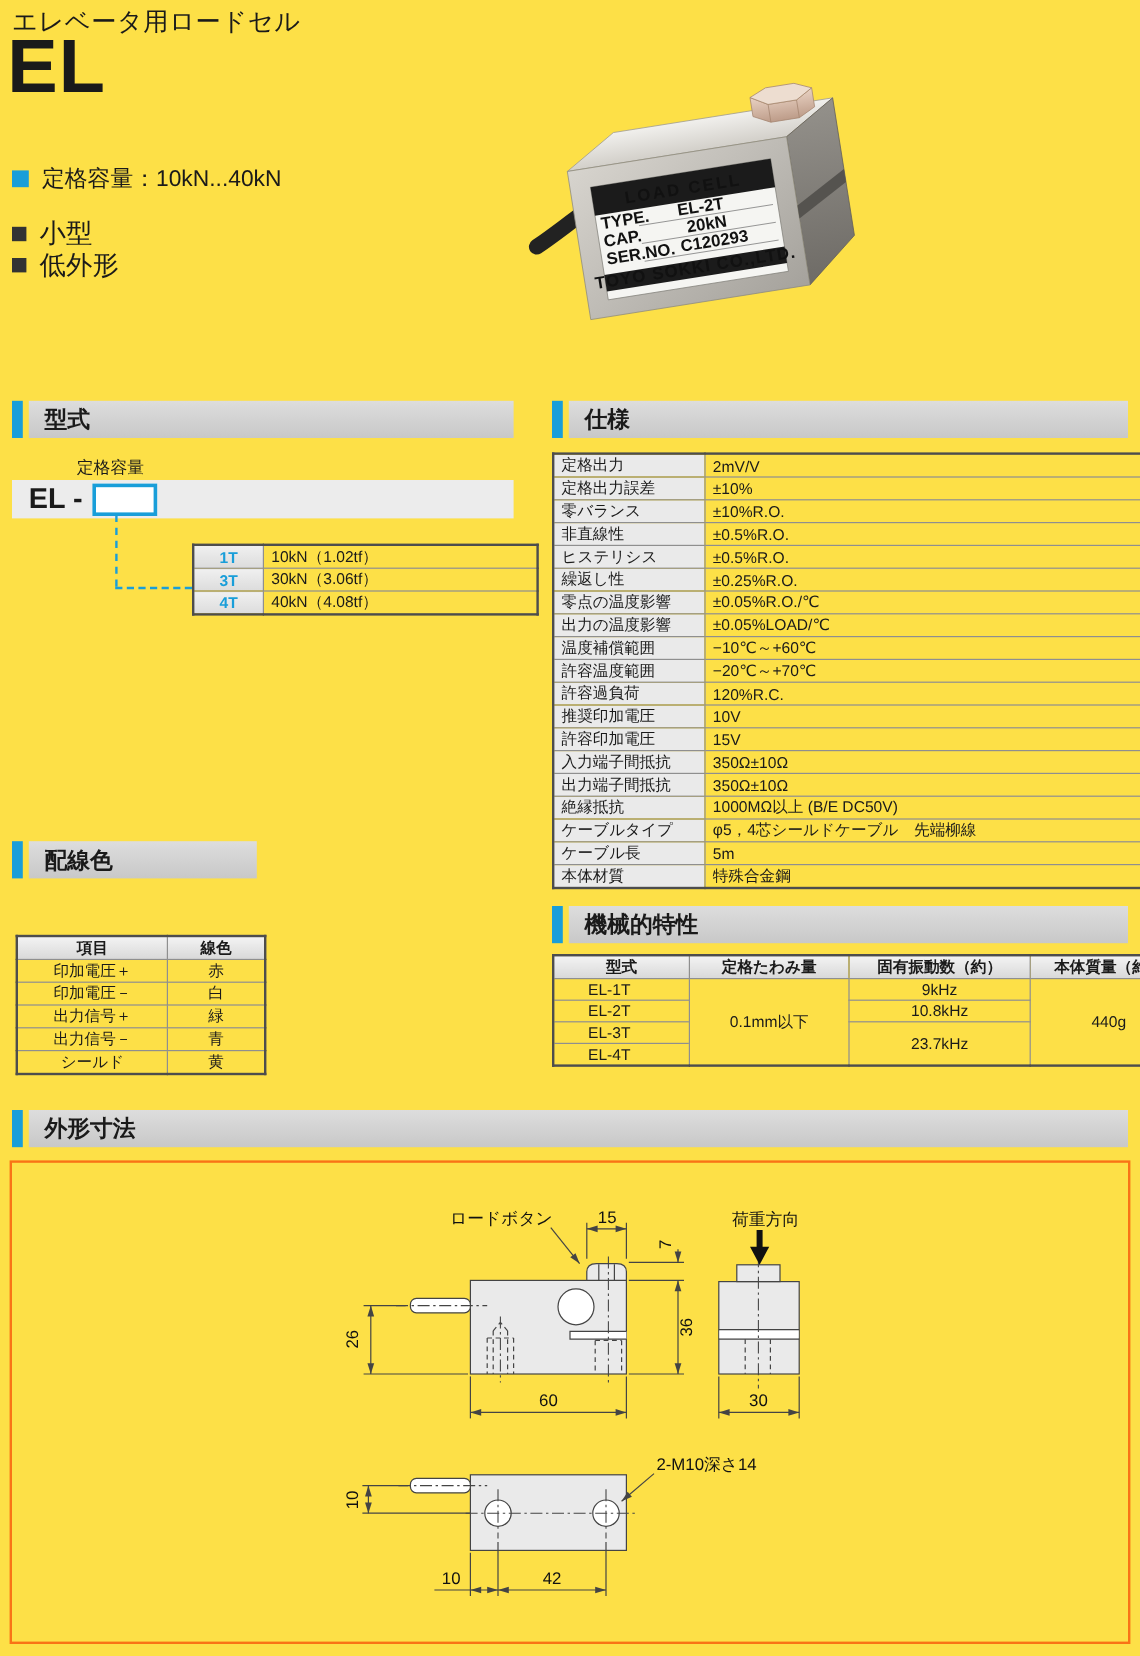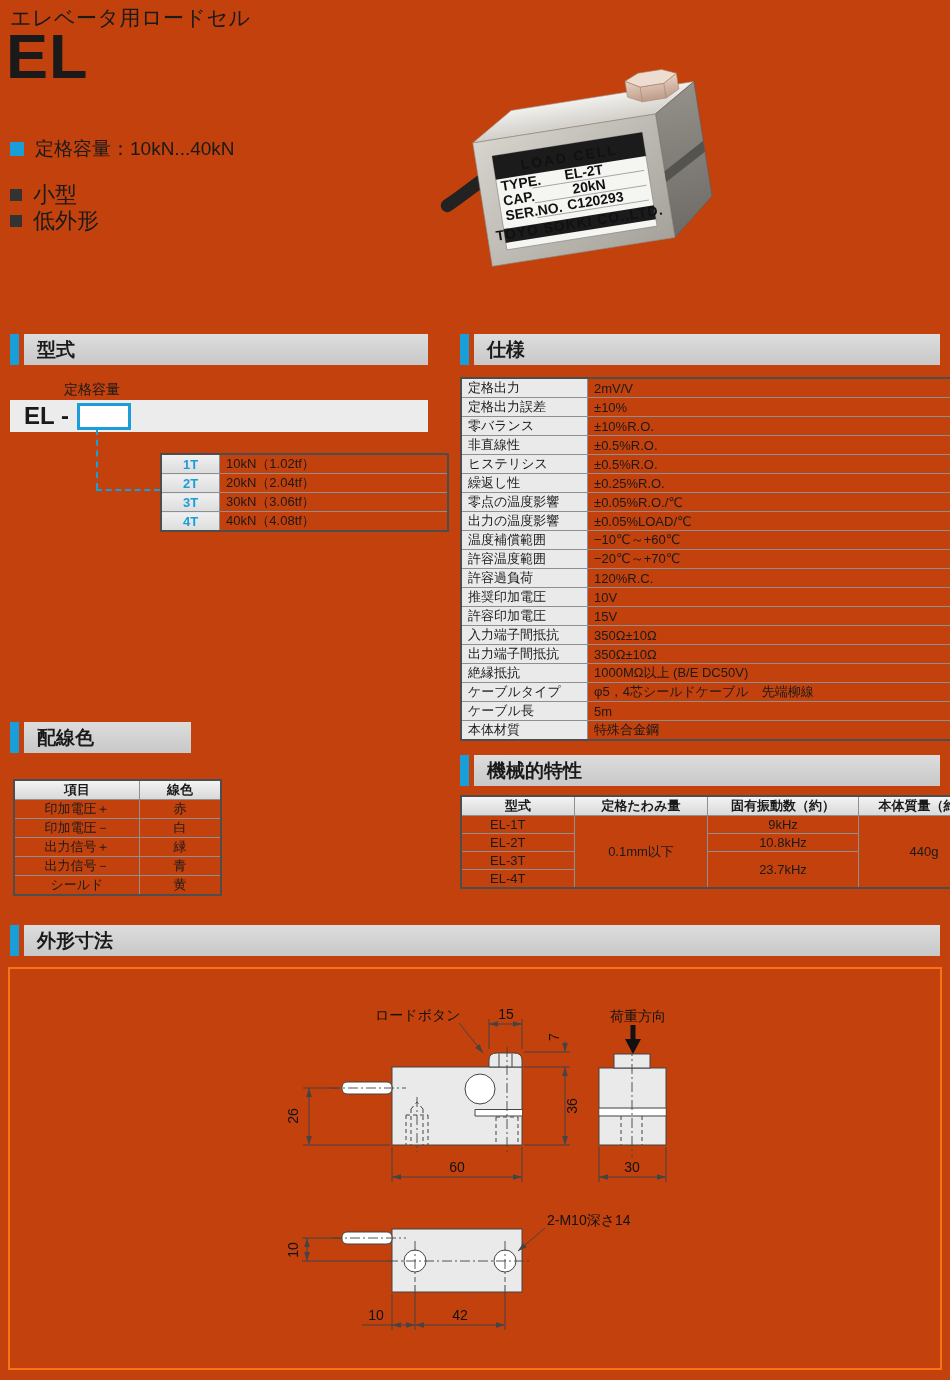--- a/index.html
+++ b/index.html
@@ -1,16 +1,16 @@
 <!DOCTYPE html>
 <html><head>
 <meta charset="utf-8">
 <style>
   html,body{margin:0;padding:0;background:#fff;}
-  .page{position:relative;width:950px;height:1380px;background:#c2410c;
+  .page{position:relative;width:950px;height:1380px;background:#fde047;
         font-family:"Liberation Sans","DejaVu Sans",sans-serif;color:#1a1a1a;overflow:hidden;}
   .abs{position:absolute;}
   .subtitle{left:10px;top:4px;font-size:21px;letter-spacing:.5px;}
   .model-name{left:6px;top:20px;font-size:63px;font-weight:900;letter-spacing:1px;}
   .feature{display:flex;align-items:center;}
   .bullet{width:12px;height:12px;background:#333;margin-right:11px;flex:0 0 auto;}
   .bullet.accent{width:14px;height:14px;background:#199ed9;}
   .ftxt{font-size:22px;}
   .ftxt.big{font-size:19px;}
   
@@ -120,24 +120,20 @@
   </div>
   <div class="abs dashv"></div>
   <div class="abs dashh"></div>
   <table class="abs frame opt-table" style="left:160px;top:453px;width:268px;">
     <tbody>
         <tr>
       <td class="opt-code" style="width:45px;">1T</td>
       <td style="width:215px;">10kN（1.02tf）</td>
     </tr>
     <tr>
-      <td class="opt-code">2T</td>
-      <td>20kN（2.04tf）</td>
-    </tr>
-    <tr>
       <td class="opt-code">3T</td>
       <td>30kN（3.06tf）</td>
     </tr>
     <tr>
       <td class="opt-code">4T</td>
       <td>40kN（4.08tf）</td>
     </tr>
   </tbody>
     </table>
 
@@ -219,21 +215,21 @@
           <td class="spec-label">ケーブル長</td>
           <td>5m</td>
         </tr>
     <tr>
           <td class="spec-label">本体材質</td>
           <td>特殊合金鋼</td>
         </tr>
   </tbody>
     </table>
 
-  <div class="abs sec" style="left:10px;top:722px;width:181px;">
+  <div class="abs sec" style="left:10px;top:701px;width:204px;">
     <div class="bar"></div>
     <div class="band">配線色</div>
   </div>
   <table class="abs frame" style="left:13px;top:779px;width:180px;">
     <tbody>
         <tr>
       <th style="width:112px;">項目</th>
       <th style="width:68px;">線色</th>
     </tr>
     <tr>

